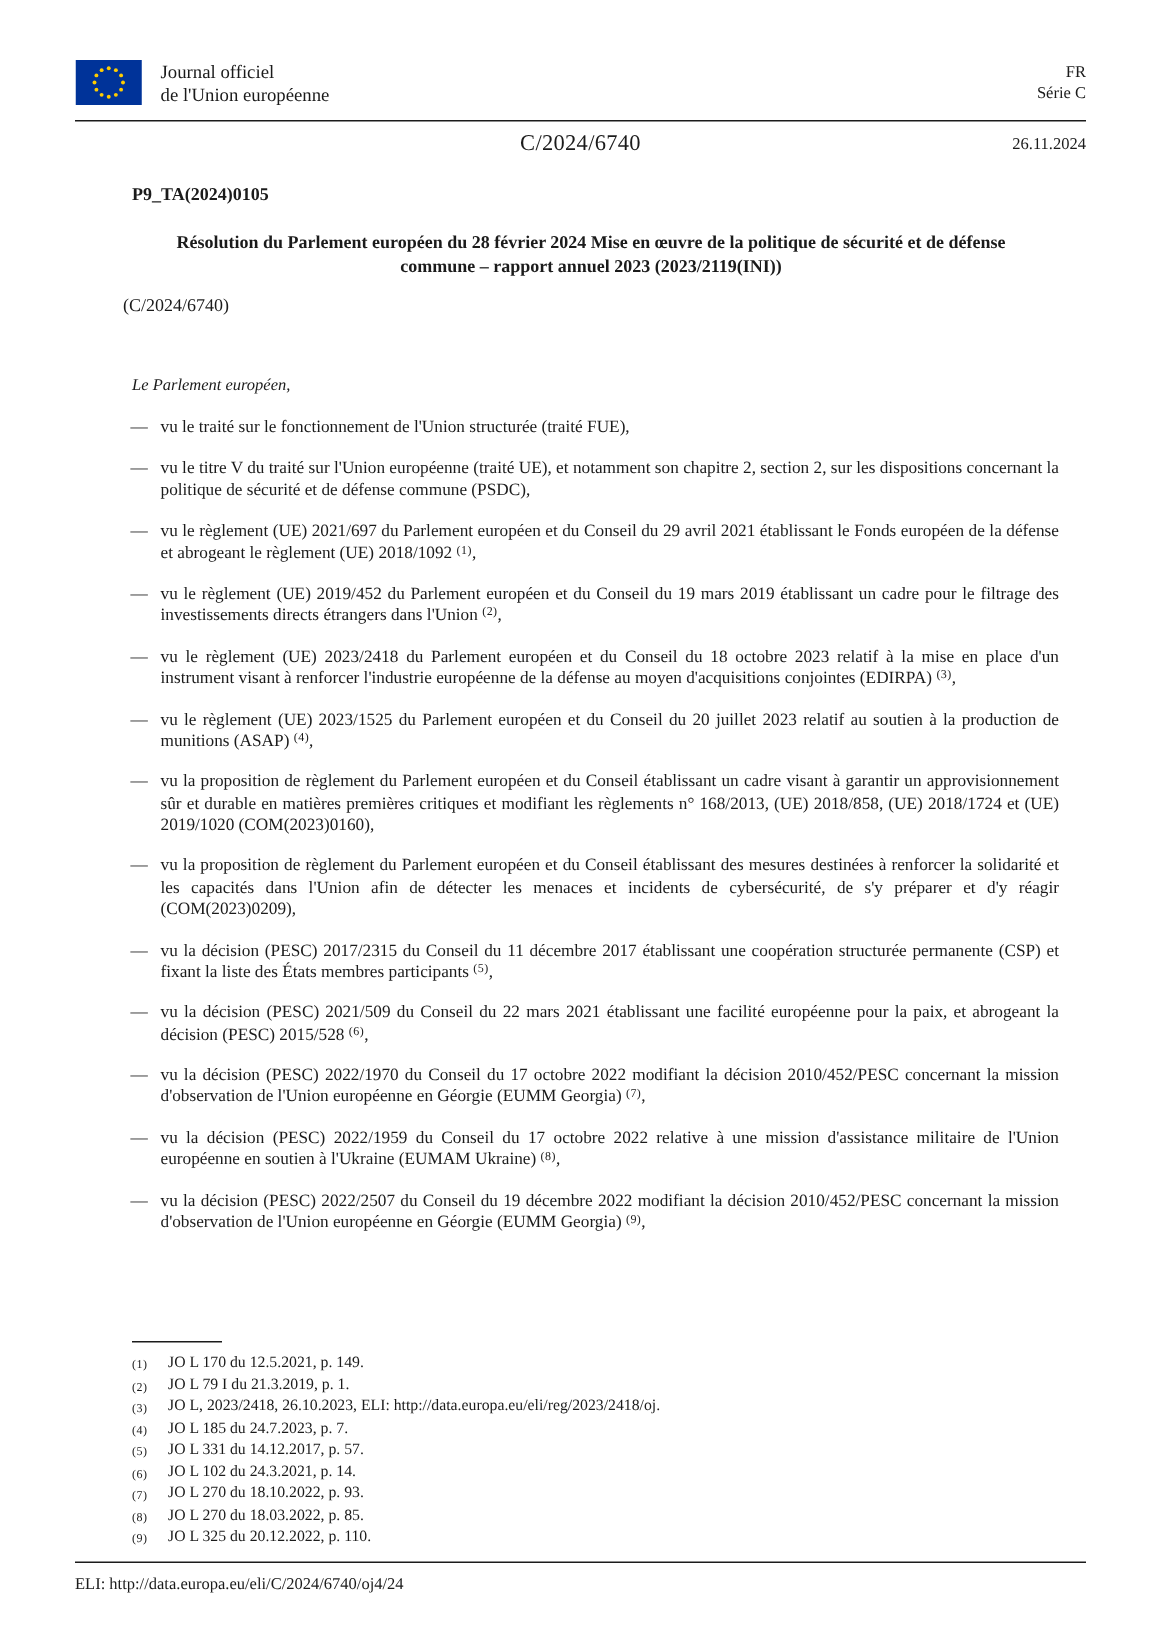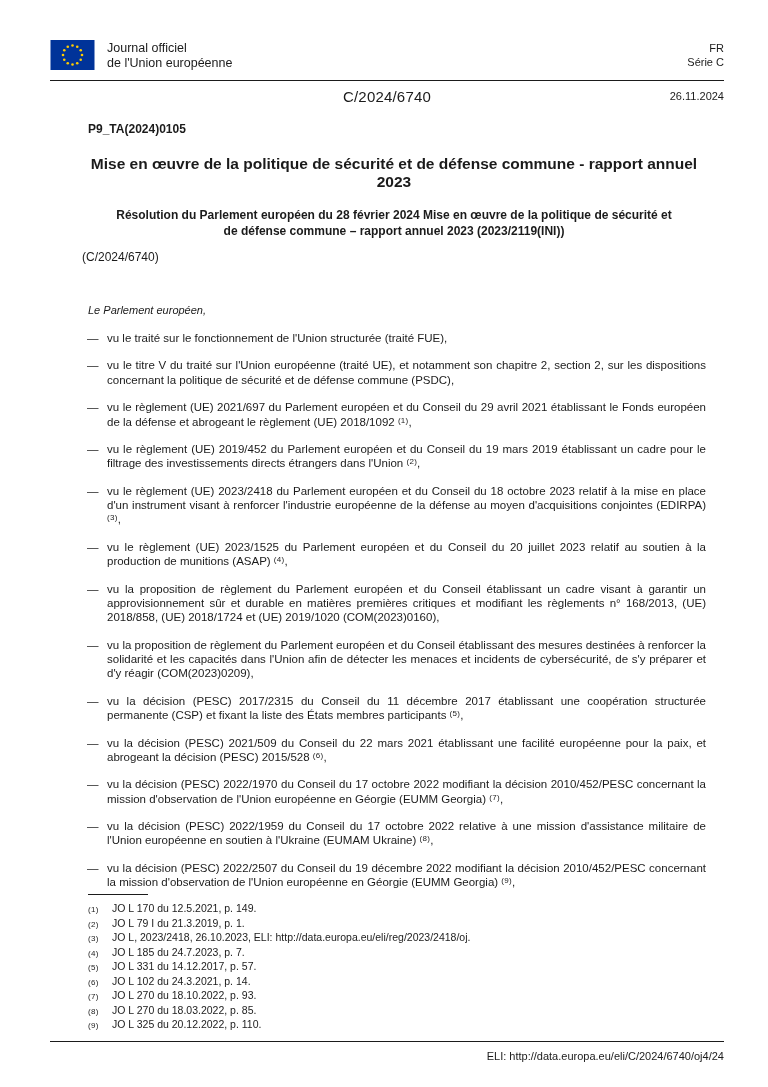--- a/index.html
+++ b/index.html
@@ -1,21 +1,21 @@
 <!DOCTYPE html>
 <html><head>
 <meta charset="utf-8">
 <style>
   html, body { margin: 0; padding: 0; background: #ffffff; }
   .page {
     position: relative;
     width: 768px;
     height: 1087px;
     background: #ffffff;
-    font-family: Liberation Sans, sans-serif;
+    font-family: Liberation Serif, serif;
     color: #1b1b1b;
     overflow: hidden;
     box-sizing: border-box;
   }
 
   
   .hdr-zone { position: absolute; left: 50px; right: 44px; top: 40px; }
   .hdr-row { display: flex; justify-content: space-between; align-items: flex-start; }
   .hdr-left { display: flex; align-items: flex-start; }
   .flag { width: 45px; height: 30px; display: block; }
@@ -44,21 +44,21 @@
   .footnotes { position: absolute; left: 88px; right: 62px; top: 894px; }
   .fn-sep { width: 60px; border-bottom: 1.2px solid #1b1b1b; margin-bottom: 7px; }
   .fn-row { display: flex; font-size: 10.5px; line-height: 13.55px; }
   .fn-marker { flex: none; width: 24px; font-size: 8px; padding-top: 1px; letter-spacing: 0.3px; }
   .fn-text { flex: 1; }
 
   
   .pg-footer {
     position: absolute; left: 50px; right: 44px; top: 1041px;
     border-top: 1.6px solid #1b1b1b; padding-top: 8px;
-    display: flex; justify-content: flex-end;
+    display: flex; justify-content: flex-start;
     font-size: 11px;
   }
 </style>
 </head>
 <body>
 
 <div class="page">
 
   <div class="hdr-zone">
     <div class="hdr-row">
@@ -92,21 +92,20 @@
     </div>
     <div class="hdr-rule"></div>
     <div class="docnum-row">
       <span class="docnum">C/2024/6740</span>
       <span class="hdr-date">26.11.2024</span>
     </div>
   </div>
 
   <div class="content">
     <p class="proc-ref">P9_TA(2024)0105</p>
-    <h1 class="main-title">Mise en œuvre de la politique de sécurité et de défense commune - rapport annuel 2023</h1>
     <h2 class="subtitle">Résolution du Parlement européen du 28 février 2024 Mise en œuvre de la politique de sécurité et de défense commune – rapport annuel 2023 (2023/2119(INI))</h2>
     <p class="doc-ref">(C/2024/6740)</p>
     <p class="intro">Le Parlement européen,</p>
 
     <div class="items">
 
         <div class="item">
           <span class="dash">—</span>
           <span class="itext"><span>vu le traité sur le fonctionnement de l'Union structurée (traité FUE),</span></span>
         </div>

